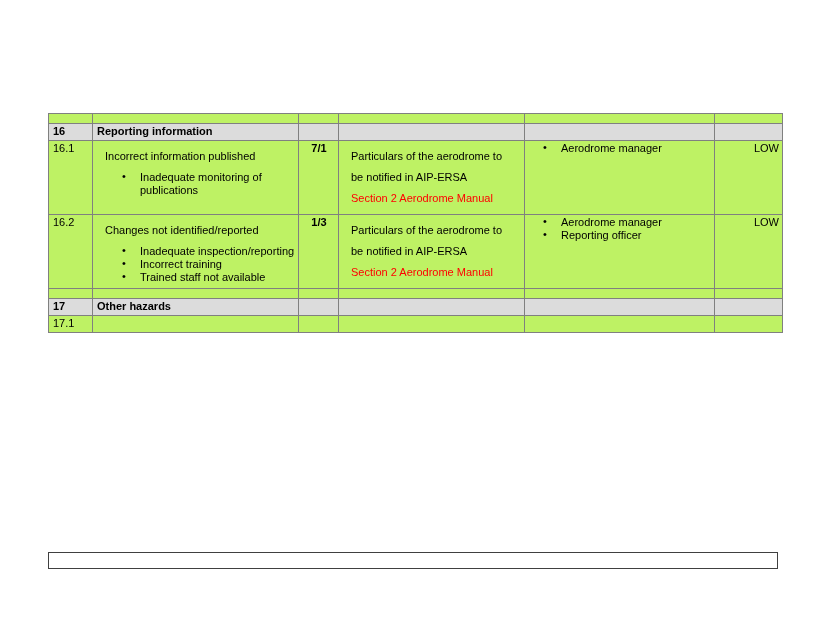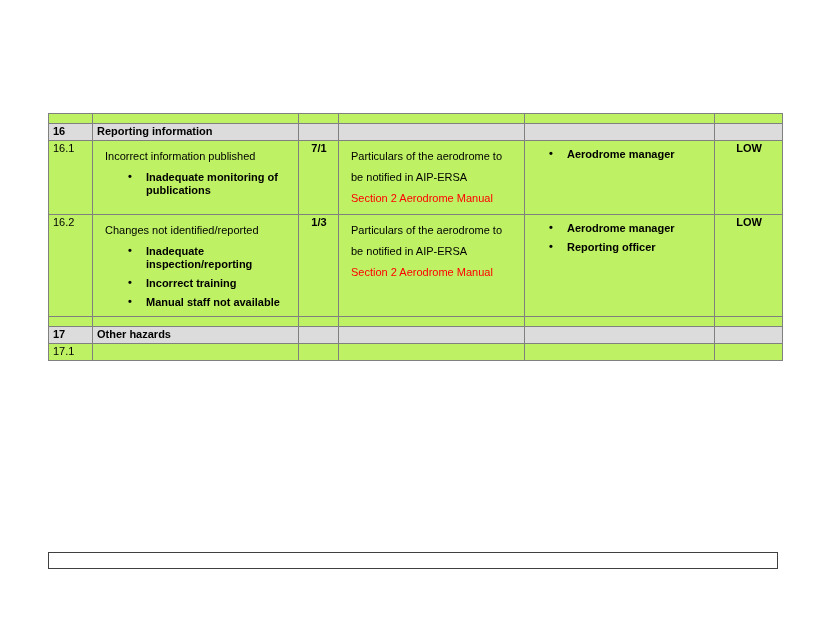--- a/index.html
+++ b/index.html
@@ -78,40 +78,39 @@
   td.ref-cell {
     text-align: left;
     white-space: nowrap;
   }
   td.risk-cell {
     text-align: center;
     font-weight: bold;
     vertical-align: middle;
   }
   td.rate-cell {
-    text-align: center;
-    font-weight: bold;
+    text-align: right;
+    font-weight: normal;
     vertical-align: middle;
     padding-left: 6px;
   }
   td.ctrl-cell { vertical-align: top; }
   td.resp-cell { vertical-align: top; }
 
   .lead { margin: 8px; padding: 0; }
 
   ul.bul {
     margin: 0;
     padding: 0 0 0 0;
     list-style: none;
   }
   ul.bul > li {
     position: relative;
     padding-left: 43px;
-    margin: 6px;
-    font-weight: bold;
+    margin: 0;
   }
   ul.bul > li::before {
     content: "\2022";
     position: absolute;
     left: 25px;
     top: -1px;
     font-size: 11px;
     line-height: 1.18;
   }
 
@@ -193,21 +192,21 @@
             </td>
             <td class="rate-cell">LOW</td>
           </tr>
           <tr class="data-row">
             <td class="ref-cell">16.2</td>
             <td>
               <p class="lead">Changes not identified/reported</p>
               <ul class="bul">
                 <li>Inadequate inspection/reporting</li>
                 <li>Incorrect training</li>
-                <li>Manual staff not available</li>
+                <li>Trained staff not available</li>
               </ul>
             </td>
             <td class="risk-cell">1/3</td>
             <td class="ctrl-cell">
               <p class="lead">Particulars of the aerodrome to</p>
               <p class="lead">be notified in AIP-ERSA</p>
               <p class="ref-note">Section 2 Aerodrome Manual</p>
             </td>
             <td class="resp-cell">
               <ul class="bul resp">

